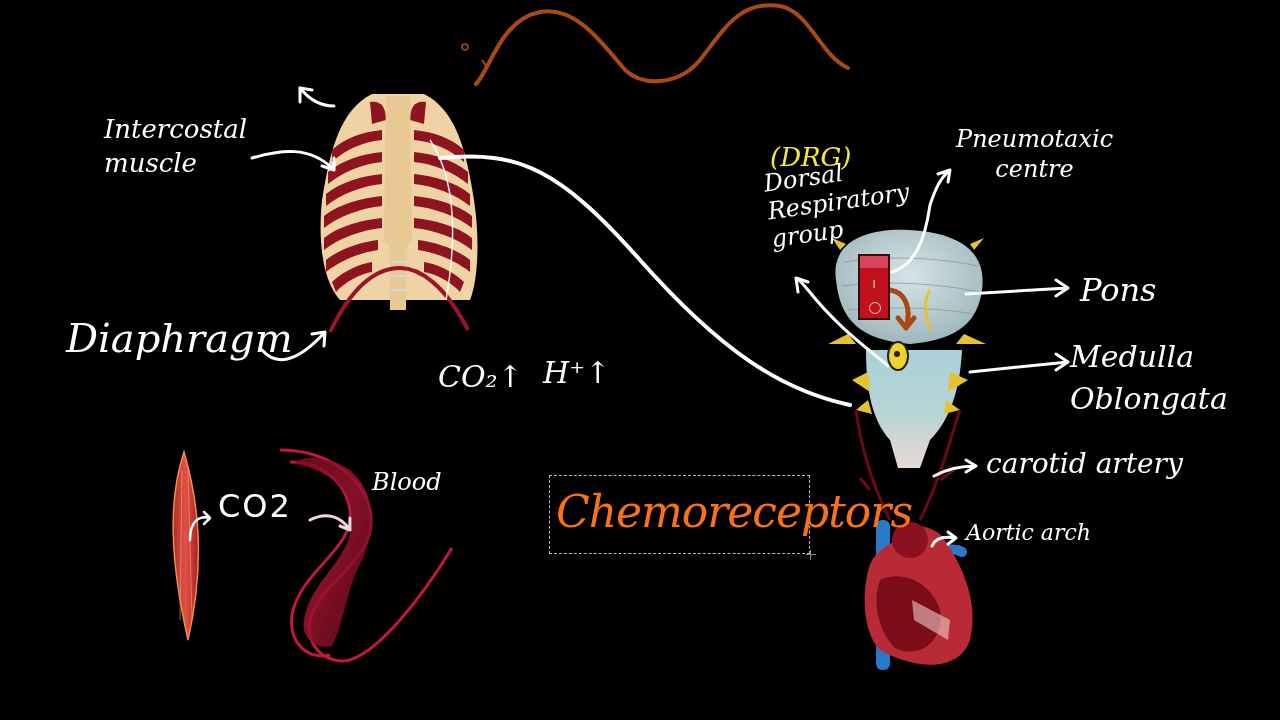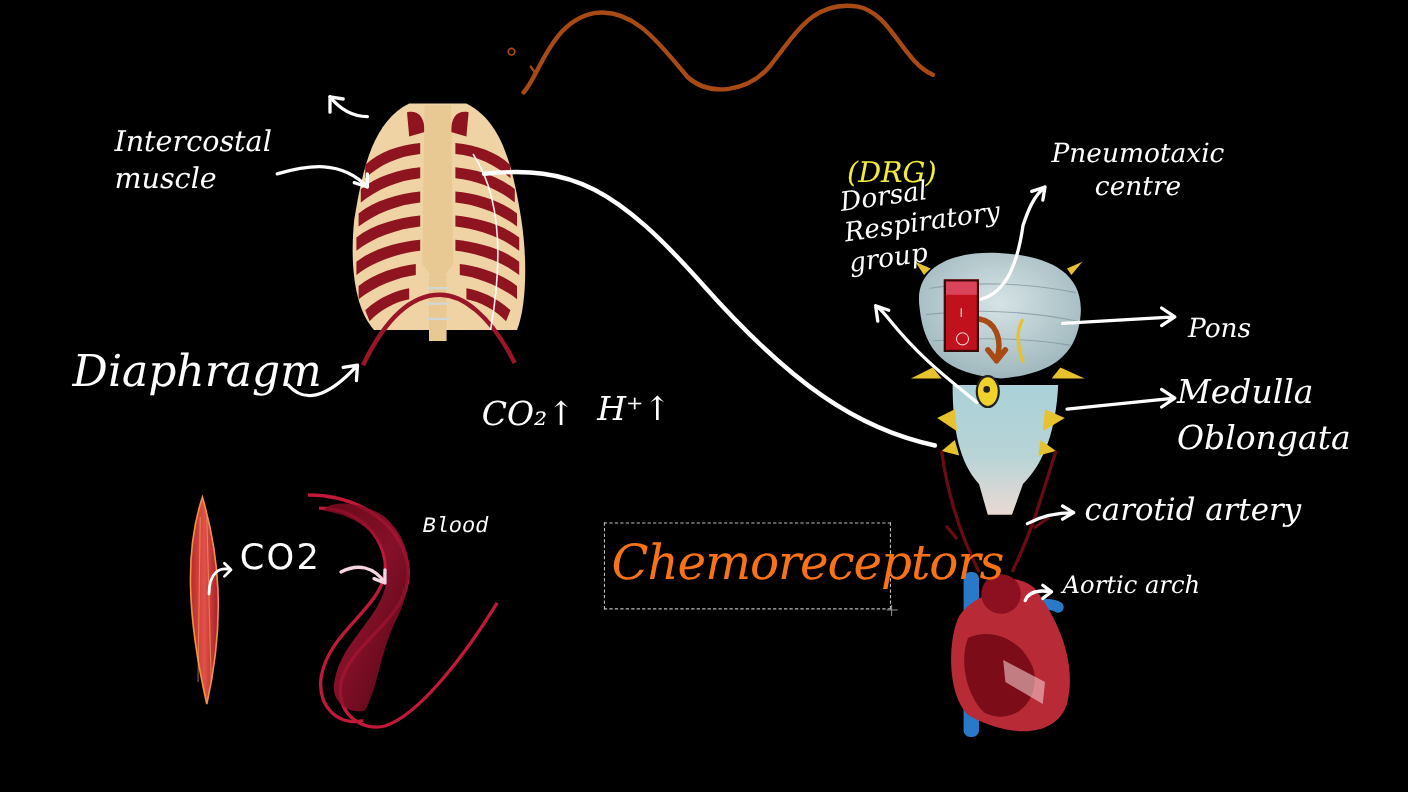--- a/index.html
+++ b/index.html
@@ -6,25 +6,25 @@
     body { width: 1280px; height: 720px; position: relative; overflow: hidden;
            font-family: "DejaVu Sans", sans-serif; color: #fff; }
     .canvas { position: absolute; left: 0; top: 0; width: 1280px; height: 720px; }
     .label { position: absolute; color: #fff; font-family: "DejaVu Serif", serif;
              font-style: italic; white-space: nowrap; line-height: 1; }
     .lbl-intercostal { left: 104px; top: 112px; font-size: 26px; line-height: 34px; text-align: left; white-space: pre; }
     .lbl-diaphragm { left: 66px; top: 318px; font-size: 40px; }
     .lbl-co2up { left: 438px; top: 362px; font-size: 30px; }
     .lbl-hup { left: 543px; top: 358px; font-size: 30px; }
     .lbl-co2 { left: 218px; top: 490px; font-size: 32px; font-style: normal; font-family: "DejaVu Sans", sans-serif; letter-spacing: 2px; }
-    .lbl-blood { left: 384px; top: 470px; font-size: 20px; font-family: Liberation Mono, monospace; }
+    .lbl-blood { left: 372px; top: 470px; font-size: 24px; }
     .lbl-drg { left: 770px; top: 144px; font-size: 26px; color: #f3ec3a; font-weight: normal; }
     .lbl-dorsal { left: 762px; top: 170px; font-size: 24px; line-height: 28px; white-space: pre; transform: rotate(-8deg); transform-origin: left top; }
     .lbl-pneumo { left: 924px; top: 124px; font-size: 24px; line-height: 30px; white-space: pre; text-align: center; margin-left: 32px; }
-    .lbl-pons { left: 1080px; top: 274px; font-size: 24px; margin-top: 12px; }
+    .lbl-pons { left: 1080px; top: 274px; font-size: 32px; }
     .lbl-medulla { left: 1070px; top: 336px; font-size: 30px; line-height: 42px; white-space: pre; text-align: left; }
     .lbl-carotid { left: 986px; top: 450px; font-size: 28px; }
     .lbl-aortic { left: 966px; top: 522px; font-size: 22px; text-align: center; }
     .chemo-box { position: absolute; left: 549px; top: 475px; width: 261px; height: 79px;
                  border: 1px dashed #bbb; box-sizing: border-box; }
     .chemo-text { position: absolute; left: 556px; top: 486px; font-size: 44px; color: #f97316;
                   font-family: "DejaVu Serif", serif; font-style: italic; white-space: nowrap; letter-spacing: -1px; }
     .resize-handle { position: absolute; left: 806px; top: 550px; width: 10px; height: 10px; }
     .resize-handle::before { content: ""; position: absolute; left: 4px; top: 0; width: 1px; height: 10px; background: #888; }
     .resize-handle::after { content: ""; position: absolute; left: 0; top: 4px; width: 10px; height: 1px; background: #888; }

